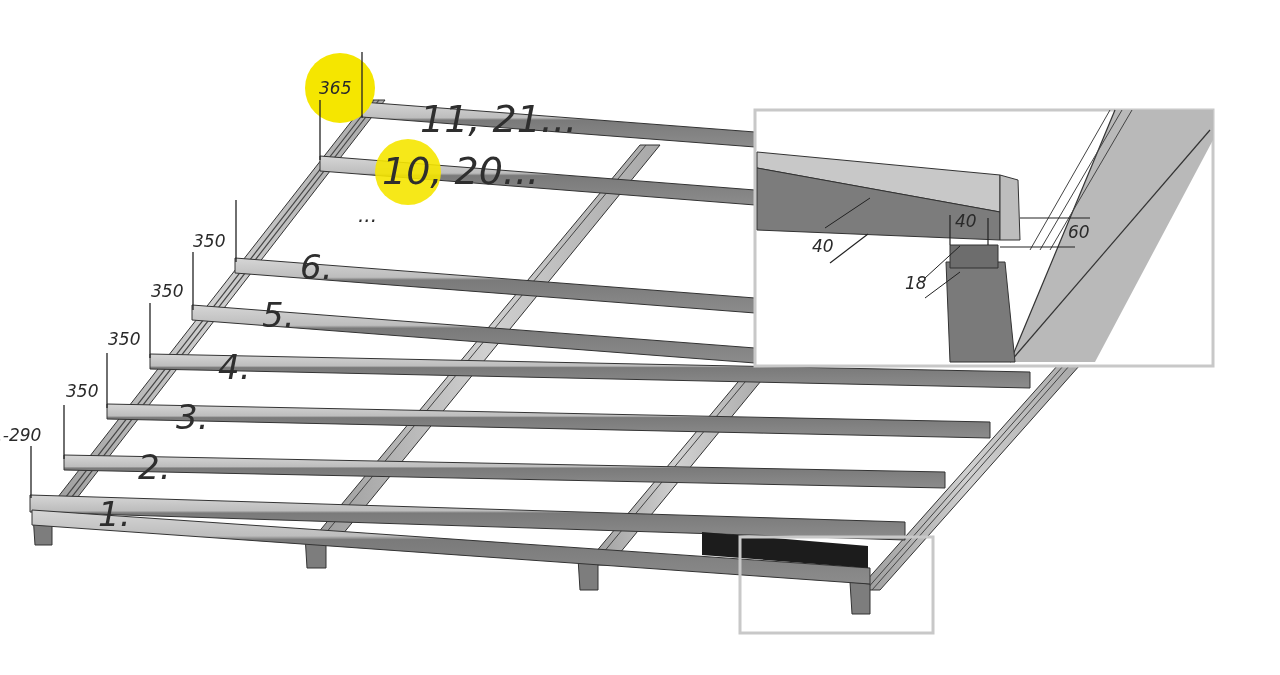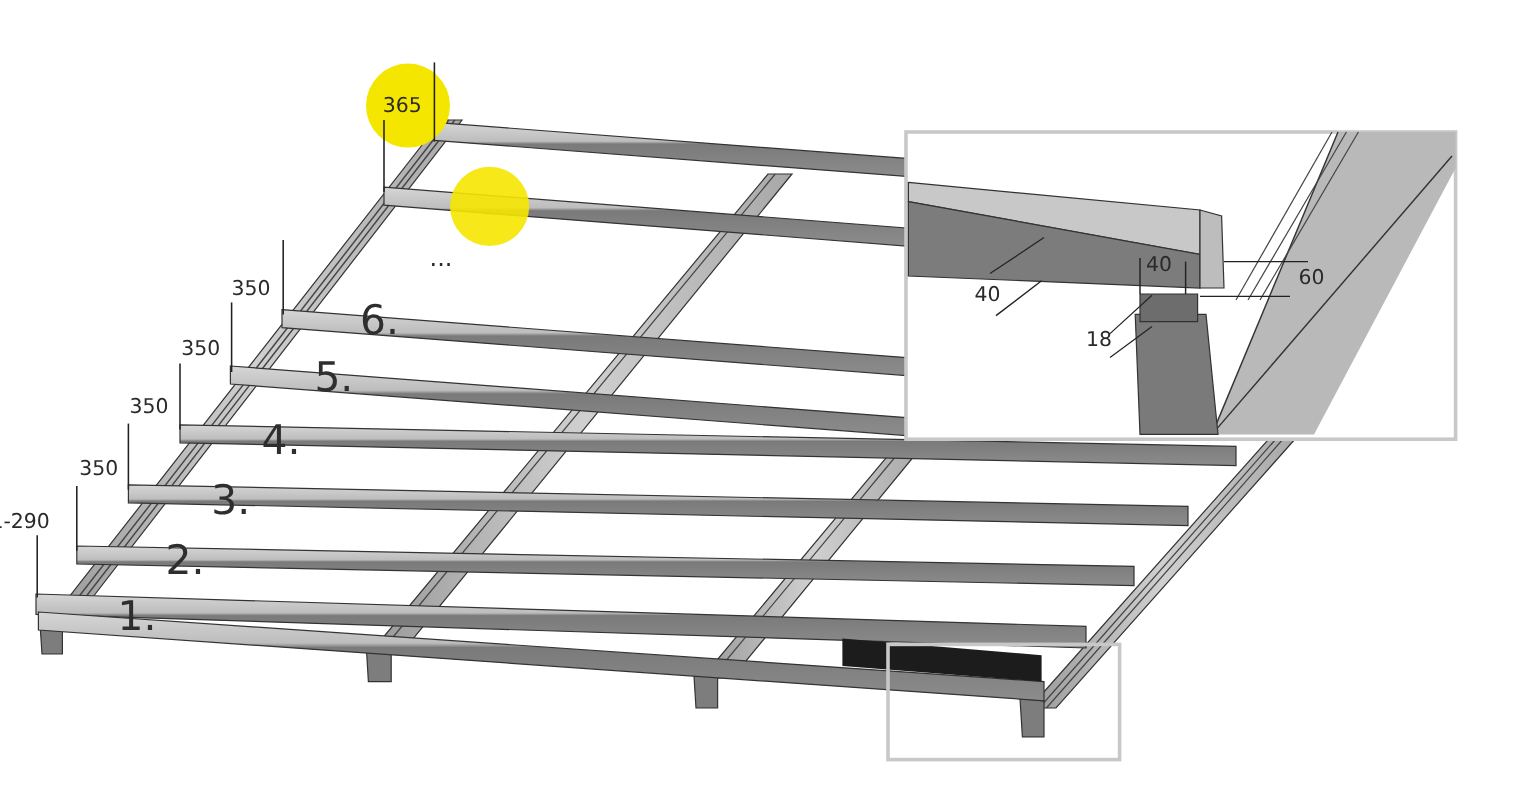--- a/index.html
+++ b/index.html
@@ -1,18 +1,18 @@
 <!DOCTYPE html>
 <html><head>
 <meta charset="utf-8">
 <style>
   html, body { margin: 0; padding: 0; background: #ffffff; }
   body { width: 1280px; height: 675px; position: relative; overflow: hidden;
          font-family: "DejaVu Sans", sans-serif; }
-  #stage { position: absolute; left: 0; top: 0; width: 1280px; height: 675px; }
+  #stage { position: absolute; left: 0; top: 0; width: 1280px; height: 675px; font-style: italic; }
   .lbl { position: absolute; color: #2a2a2a; white-space: nowrap; line-height: 1; }
   .dim { font-size: 17px; }
   .num { font-size: 34px; color: #2e2e2e; }
   .num-top { font-size: 38px; color: #2e2e2e; }
   .detail-dim { font-size: 17px; color: #2a2a2a; }
 </style>
 </head>
 <body>
 
 <div id="stage">
@@ -132,25 +132,27 @@
   </svg>
 
   
   <span class="lbl dim" style="left:319px;top:80px;">365</span>
   <span class="lbl dim" style="left:193px;top:233px;">350</span>
   <span class="lbl dim" style="left:151px;top:283px;">350</span>
   <span class="lbl dim" style="left:108px;top:331px;">350</span>
   <span class="lbl dim" style="left:66px;top:383px;">350</span>
   <span class="lbl dim" style="left:-8px;top:427px;">1-290</span>
 
+  <span class="lbl num-top" style="left:420px;top:100px;">11, 21...</span>
+  <span class="lbl num-top" style="left:382px;top:152px;">10, 20...</span>
   <span class="lbl dim" style="left:358px;top:205px;font-size:20px;">...</span>
   <span class="lbl num" style="left:300px;top:250px;">6.</span>
   <span class="lbl num" style="left:262px;top:298px;">5.</span>
   <span class="lbl num" style="left:218px;top:350px;">4.</span>
   <span class="lbl num" style="left:176px;top:400px;">3.</span>
   <span class="lbl num" style="left:138px;top:450px;">2.</span>
   <span class="lbl num" style="left:98px;top:497px;">1.</span>
 
   <span class="lbl detail-dim" style="left:812px;top:238px;">40</span>
   <span class="lbl detail-dim" style="left:955px;top:213px;">40</span>
-  <span class="lbl detail-dim" style="left:1068px;top:224px;margin-left:14px;">60</span>
+  <span class="lbl detail-dim" style="left:1068px;top:224px;">60</span>
   <span class="lbl detail-dim" style="left:905px;top:275px;">18</span>
 </div>
 
 </body></html>

